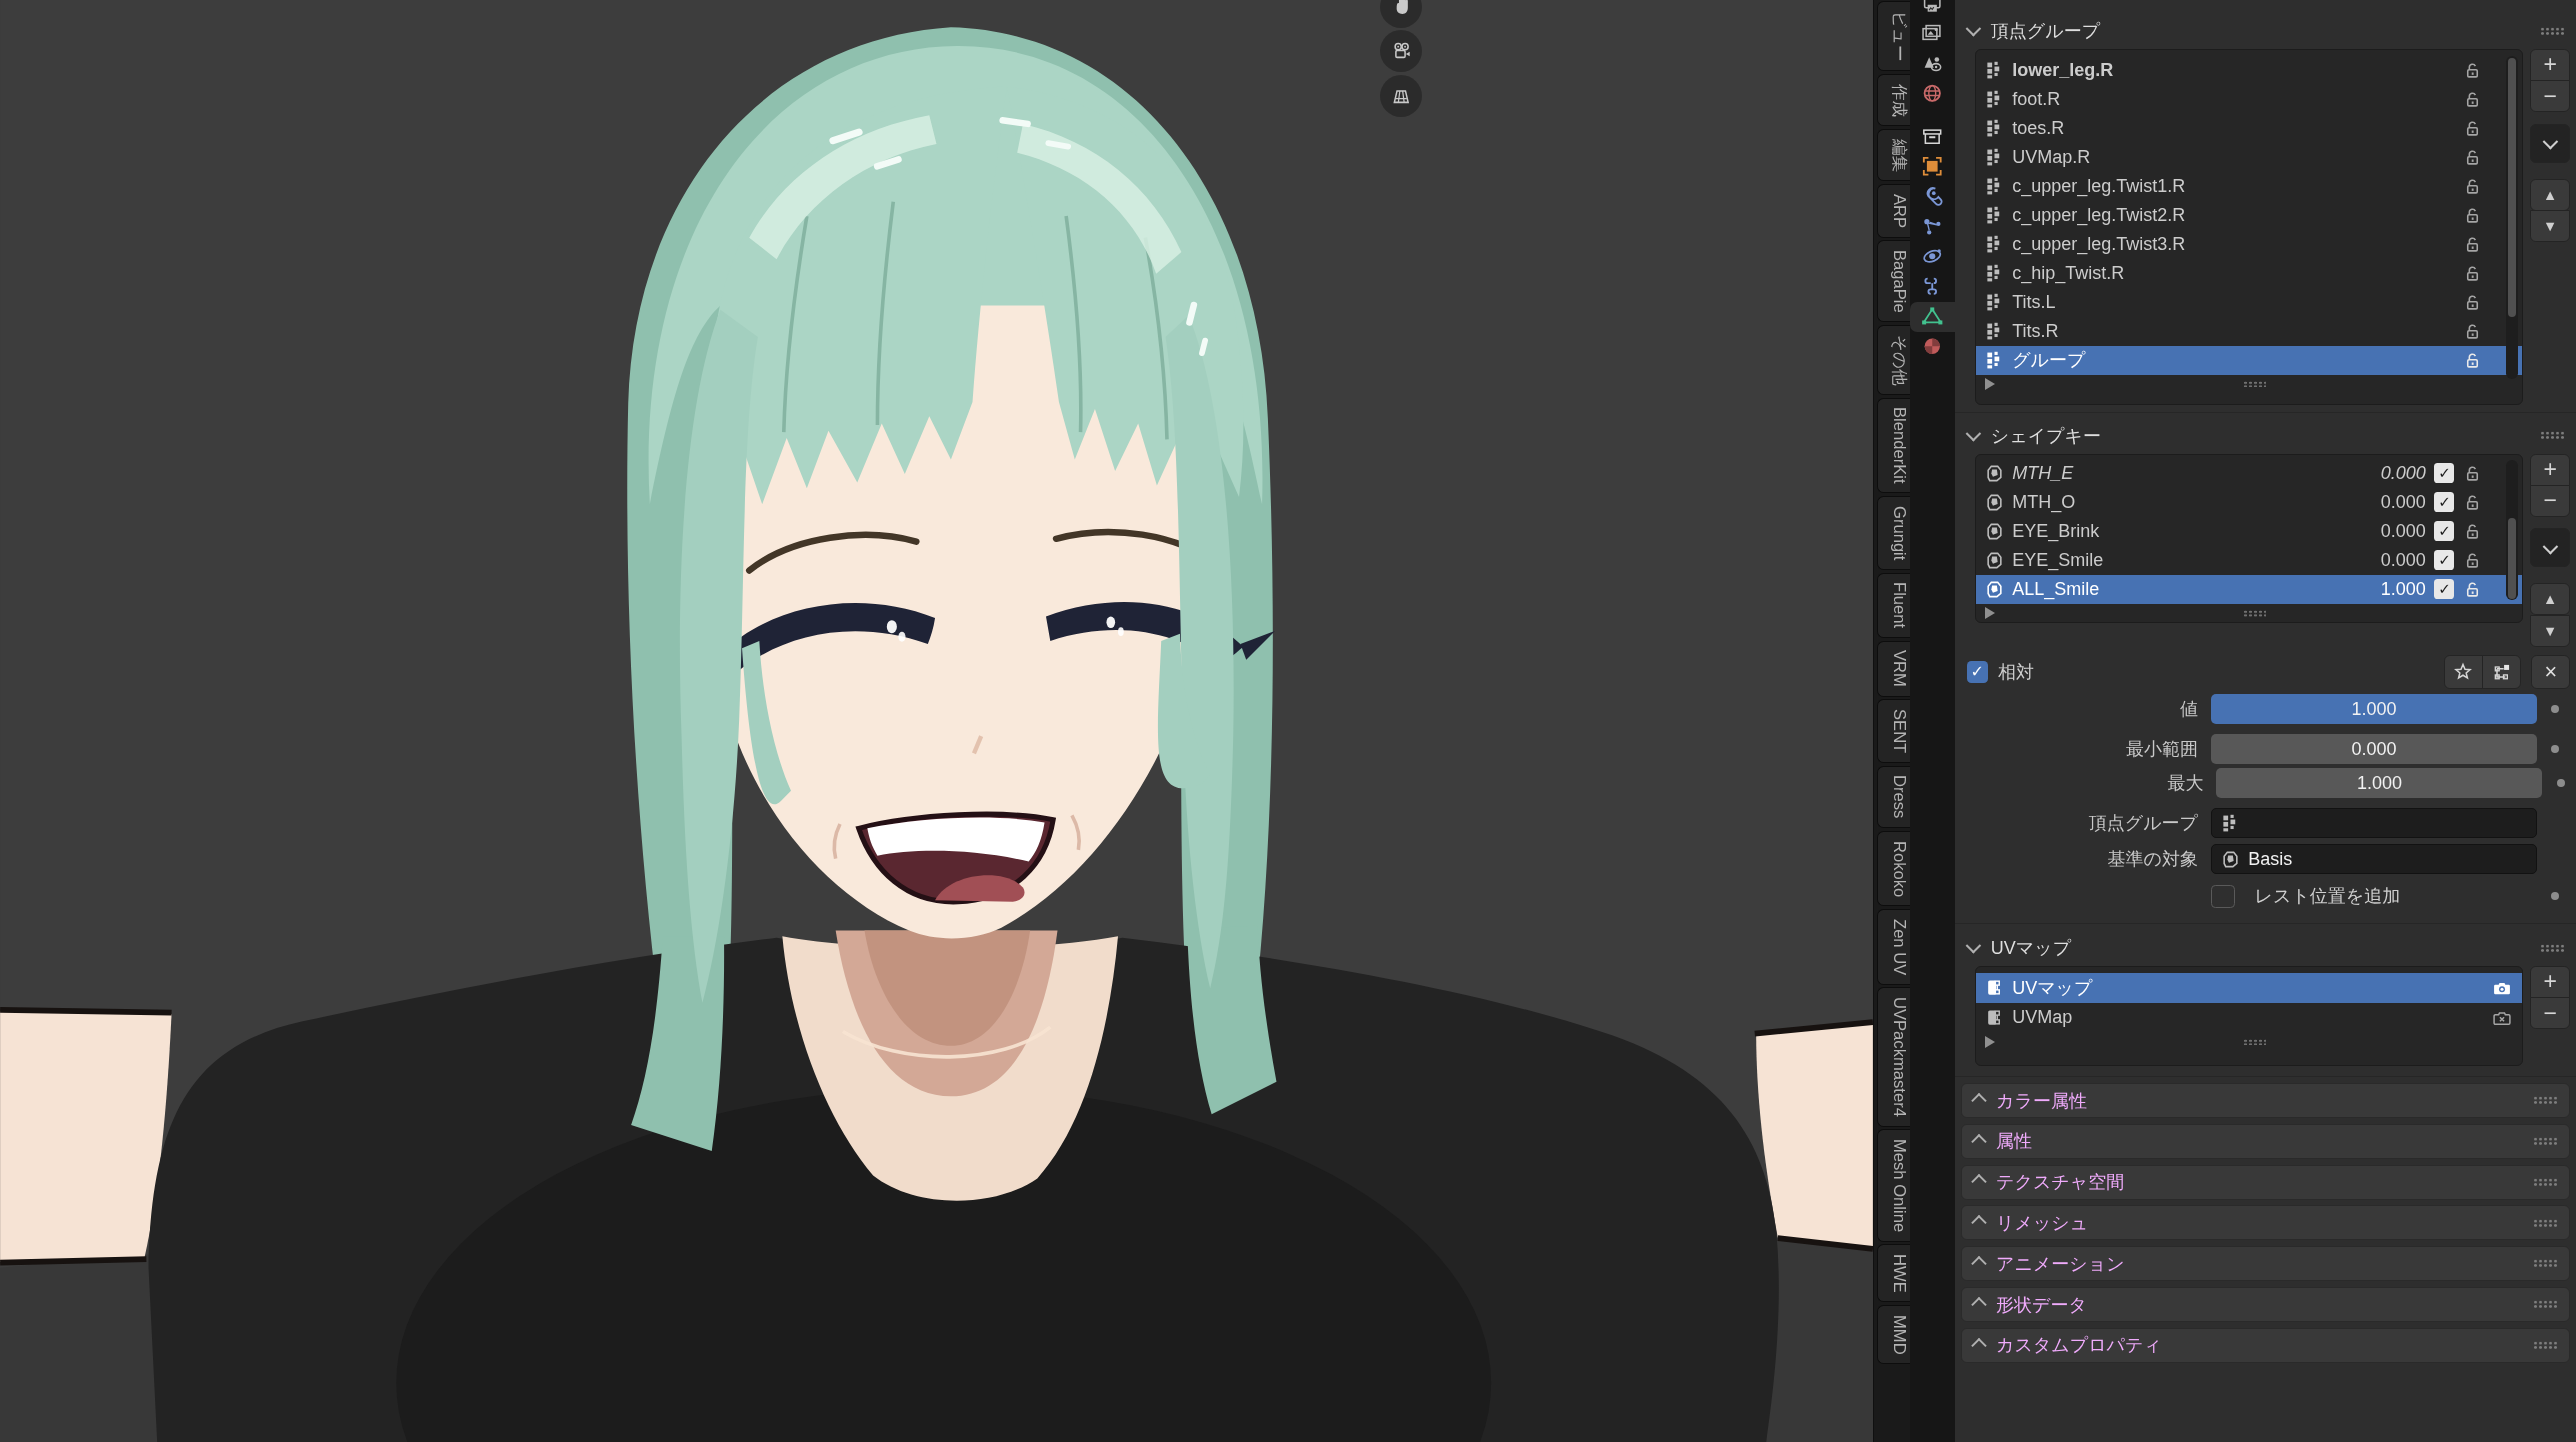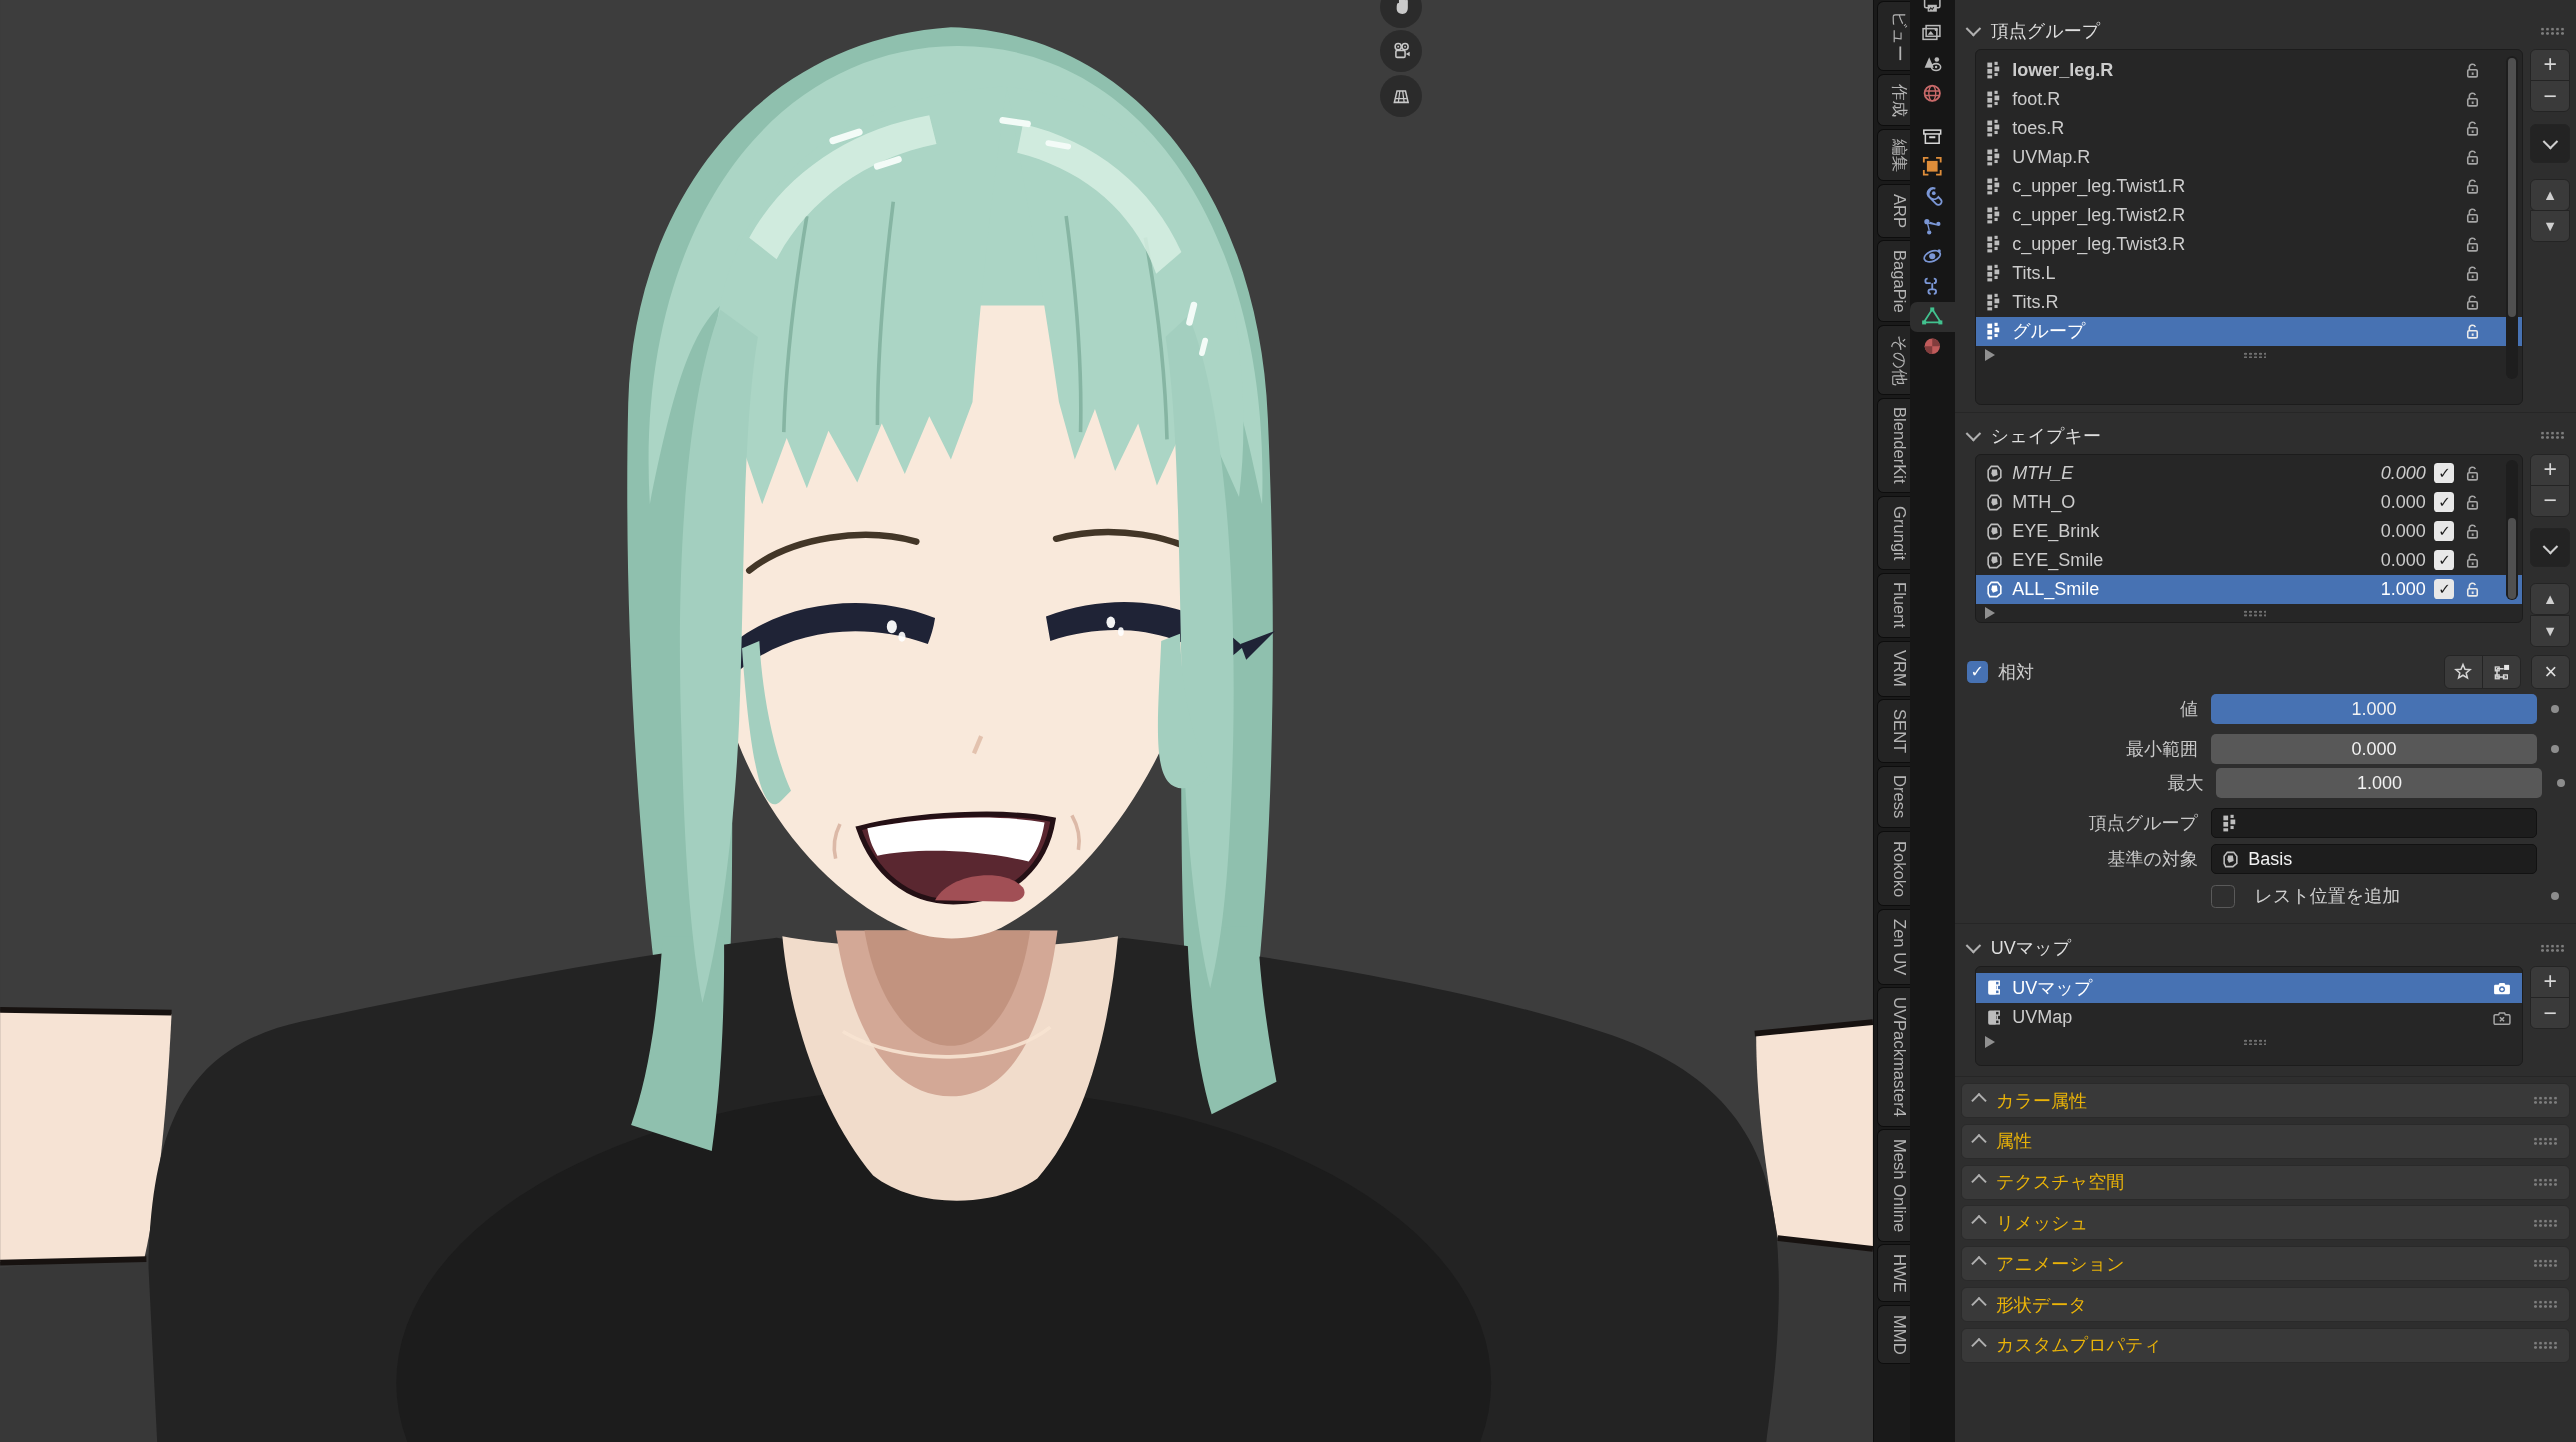--- a/index.html
+++ b/index.html
@@ -69,21 +69,21 @@
   .relrow{display:flex;align-items:center;height:33px;padding:0 5.8px 0 11.5px;margin-top:8.6px;}
   .relck{width:21.6px;height:21.6px;border-radius:4.3px;background:#4772b3;color:#fff;display:flex;align-items:center;
          justify-content:center;font-size:16px;font-weight:bold;margin-right:10px;flex:0 0 auto;}
   .relck.off{background:#2f2f2f;border:0.7px solid #5a5a5a;color:transparent;}
   .iconbtn{width:37px;height:32px;background:#3a3a3a;border:0.7px solid #242424;display:flex;align-items:center;justify-content:center;}
   .iconbtn.l{border-radius:5.8px 0 0 5.8px;margin-left:auto;}
   .iconbtn.r{border-radius:0 5.8px 5.8px 0;margin-left:-0.7px;}
   .iconbtn.x{border-radius:5.8px;margin-left:10px;font-size:21.6px;color:#e0e0e0;}
   
   .cpanel{display:flex;align-items:center;height:33px;background:#393939;border:0.7px solid #2a2a2a;
-          border-radius:5.8px;margin:5.8px 5.8px 0 5.8px;padding:0 10px;color:#eab308;}
+          border-radius:5.8px;margin:5.8px 5.8px 0 5.8px;padding:0 10px;color:#f0abfc;}
   .sepline{height:1.4px;background:#262626;margin:7.2px 0 0 0;}
 </style>
 </head>
 <body>
 
 <div class="root">
 
   <div class="viewport">
     <svg width="1873" height="1442" viewBox="0 0 2600 2002">
       <rect x="0" y="0" width="2600" height="2002" fill="#3d3d3d"></rect>
@@ -436,20 +436,38 @@
             <svg width="19" height="19" viewBox="0 0 24 24">
                 <g fill="#bdbdbd">
                   <rect x="3" y="2" width="6" height="6"></rect>
                   <rect x="3" y="10" width="6" height="6"></rect>
                   <rect x="3" y="18" width="6" height="4"></rect>
                   <rect x="12" y="1" width="4" height="4"></rect>
                   <rect x="12" y="7" width="6" height="6"></rect>
                   <rect x="12" y="15" width="4" height="4"></rect>
                 </g>
               </svg>
+            <span class="nm">c_hip_Twist.R</span>
+            <svg width="19" height="19" viewBox="0 0 24 24">
+                <path d="M8,11 L8,8 A4,4 0 0 1 15.6,6.4" fill="none" stroke="#a5a5a5" stroke-width="2"></path>
+                <rect x="6" y="11" width="12" height="9" rx="1.5" fill="none" stroke="#a5a5a5" stroke-width="2"></rect>
+                <rect x="11" y="14.5" width="2.4" height="3" fill="#a5a5a5"></rect>
+              </svg>
+          </div>
+          <div class="lrow">
+            <svg width="19" height="19" viewBox="0 0 24 24">
+                <g fill="#bdbdbd">
+                  <rect x="3" y="2" width="6" height="6"></rect>
+                  <rect x="3" y="10" width="6" height="6"></rect>
+                  <rect x="3" y="18" width="6" height="4"></rect>
+                  <rect x="12" y="1" width="4" height="4"></rect>
+                  <rect x="12" y="7" width="6" height="6"></rect>
+                  <rect x="12" y="15" width="4" height="4"></rect>
+                </g>
+              </svg>
             <span class="nm">Tits.L</span>
             <svg width="19" height="19" viewBox="0 0 24 24">
                 <path d="M8,11 L8,8 A4,4 0 0 1 15.6,6.4" fill="none" stroke="#a5a5a5" stroke-width="2"></path>
                 <rect x="6" y="11" width="12" height="9" rx="1.5" fill="none" stroke="#a5a5a5" stroke-width="2"></rect>
                 <rect x="11" y="14.5" width="2.4" height="3" fill="#a5a5a5"></rect>
               </svg>
           </div>
           <div class="lrow">
             <svg width="19" height="19" viewBox="0 0 24 24">
                 <g fill="#bdbdbd">

